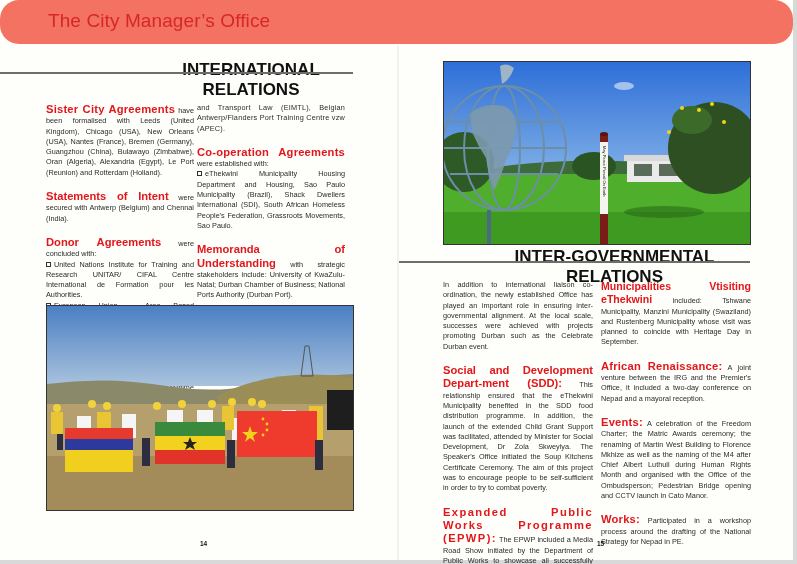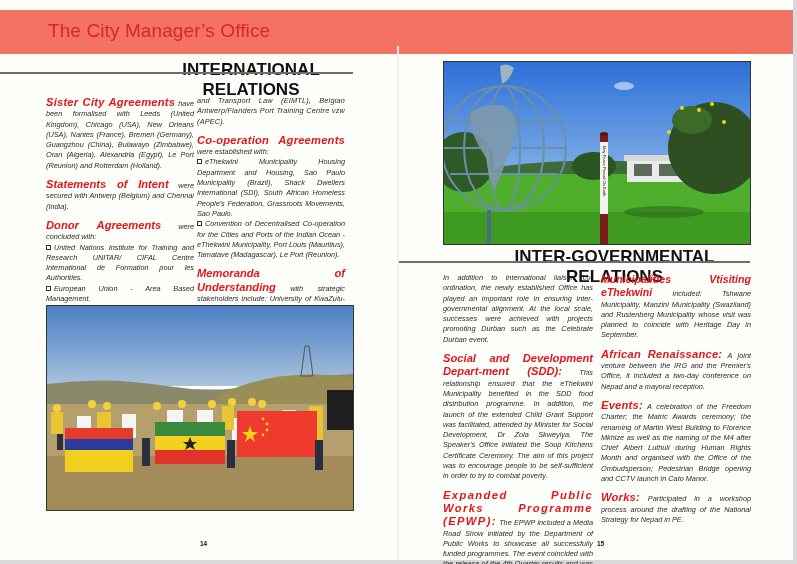--- a/index.html
+++ b/index.html
@@ -7,22 +7,23 @@
     width: 797px; height: 564px; overflow: hidden;
     background: #d9d9d9;
     font-family: "Liberation Sans", sans-serif;
     position: relative;
   }
   .spread {
     position: absolute; left: 0; top: 0; width: 793px; height: 560px;
     background: #fefefb;
   }
   .banner {
-    position: absolute; left: 0; top: 10px; width: 793px; height: 44px;
+    position: absolute; left: 0; top: 0; width: 793px; height: 44px;
     background: #f47262;
+    border-radius: 19px;
   }
   .banner-title {
     position: absolute; left: 48px; top: 10px;
     font-size: 19px; color: #d8262a; letter-spacing: 0.1px;
   }
   .gutter {
     position: absolute; left: 397px; top: 46px; width: 2px; height: 514px;
     background: linear-gradient(to bottom, #efefec 0, #efefec 100%);
     opacity: 0.9;
   }
@@ -30,21 +31,21 @@
     position: absolute; font-weight: bold; font-size: 17px; color: #111;
     text-align: center;
   }
   .rule {
     position: absolute; height: 2px; background: #6d6d6d;
   }
   .col {
     position: absolute; font-size: 7.3px; line-height: 10.3px; color: #2a2a2a;
     text-align: justify;
   }
-  .para { margin: 5px 0 7px 0; font-style: italic; }
+  .para { margin: 12px 0 7px 0; }
   .lead {
     color: #e3161b; font-weight: bold; font-size: 11.2px; line-height: 12px;
   }
   .lead.tight { letter-spacing: 0.2px; }
   .lead.wide { letter-spacing: 1.4px; }
   .bullet {
     display: inline-block; width: 5px; height: 5px; border: 0.8px solid #333;
     margin-right: 3px; vertical-align: 0px; box-sizing: border-box;
   }
   .photo {
@@ -87,21 +88,20 @@
       <span><span class="bullet"></span><span>Prototype Carbon Fund Emission Reductions Purchase Agreements (International Bank for Reconstruction &amp; Development).</span></span><br>
       <span><span class="bullet"></span><span>Institute of Transport and Maritime Management Antwerp (ITMMA), European Institute of Maritime</span></span>
     </p>
   </div>
 
   <div class="col" style="left:197px; top:91px; width:148px;">
     <p class="para" style="letter-spacing:0.2px">and Transport Law (EIMTL), Belgian Antwerp/Flanders Port Training Centre vzw (APEC).</p>
     <p class="para">
       <span class="lead tight">Co-operation Agreements</span><span> were established with:</span><br>
       <span><span class="bullet"></span><span>eThekwini Municipality Housing Department and Housing, Sao Paulo Municipality (Brazil), Shack Dwellers International (SDI), South African Homeless People's Federation, Grassroots Movements, Sao Paulo.</span></span><br>
-      <span><span class="bullet"></span><span>Convention of Decentralised Co-operation for the Cities and Ports of the Indian Ocean - eThekwini Municipality, Port Louis (Mauritius), Tamatave (Madagascar), Le Port (Reunion).</span></span>
     </p>
     <p class="para">
       <span class="lead">Memoranda of Understanding</span><span> with strategic stakeholders include: University of KwaZulu-Natal; Durban Chamber of Business; National Ports Authority (Durban Port).</span>
     </p>
   </div>
 
   <div class="photo" style="left:46px; top:305px; width:306px; height:204px;">
     <svg width="306" height="204" viewBox="0 0 306 204">
       <defs>
         <linearGradient id="sky1" x1="0" y1="0" x2="0" y2="1">

